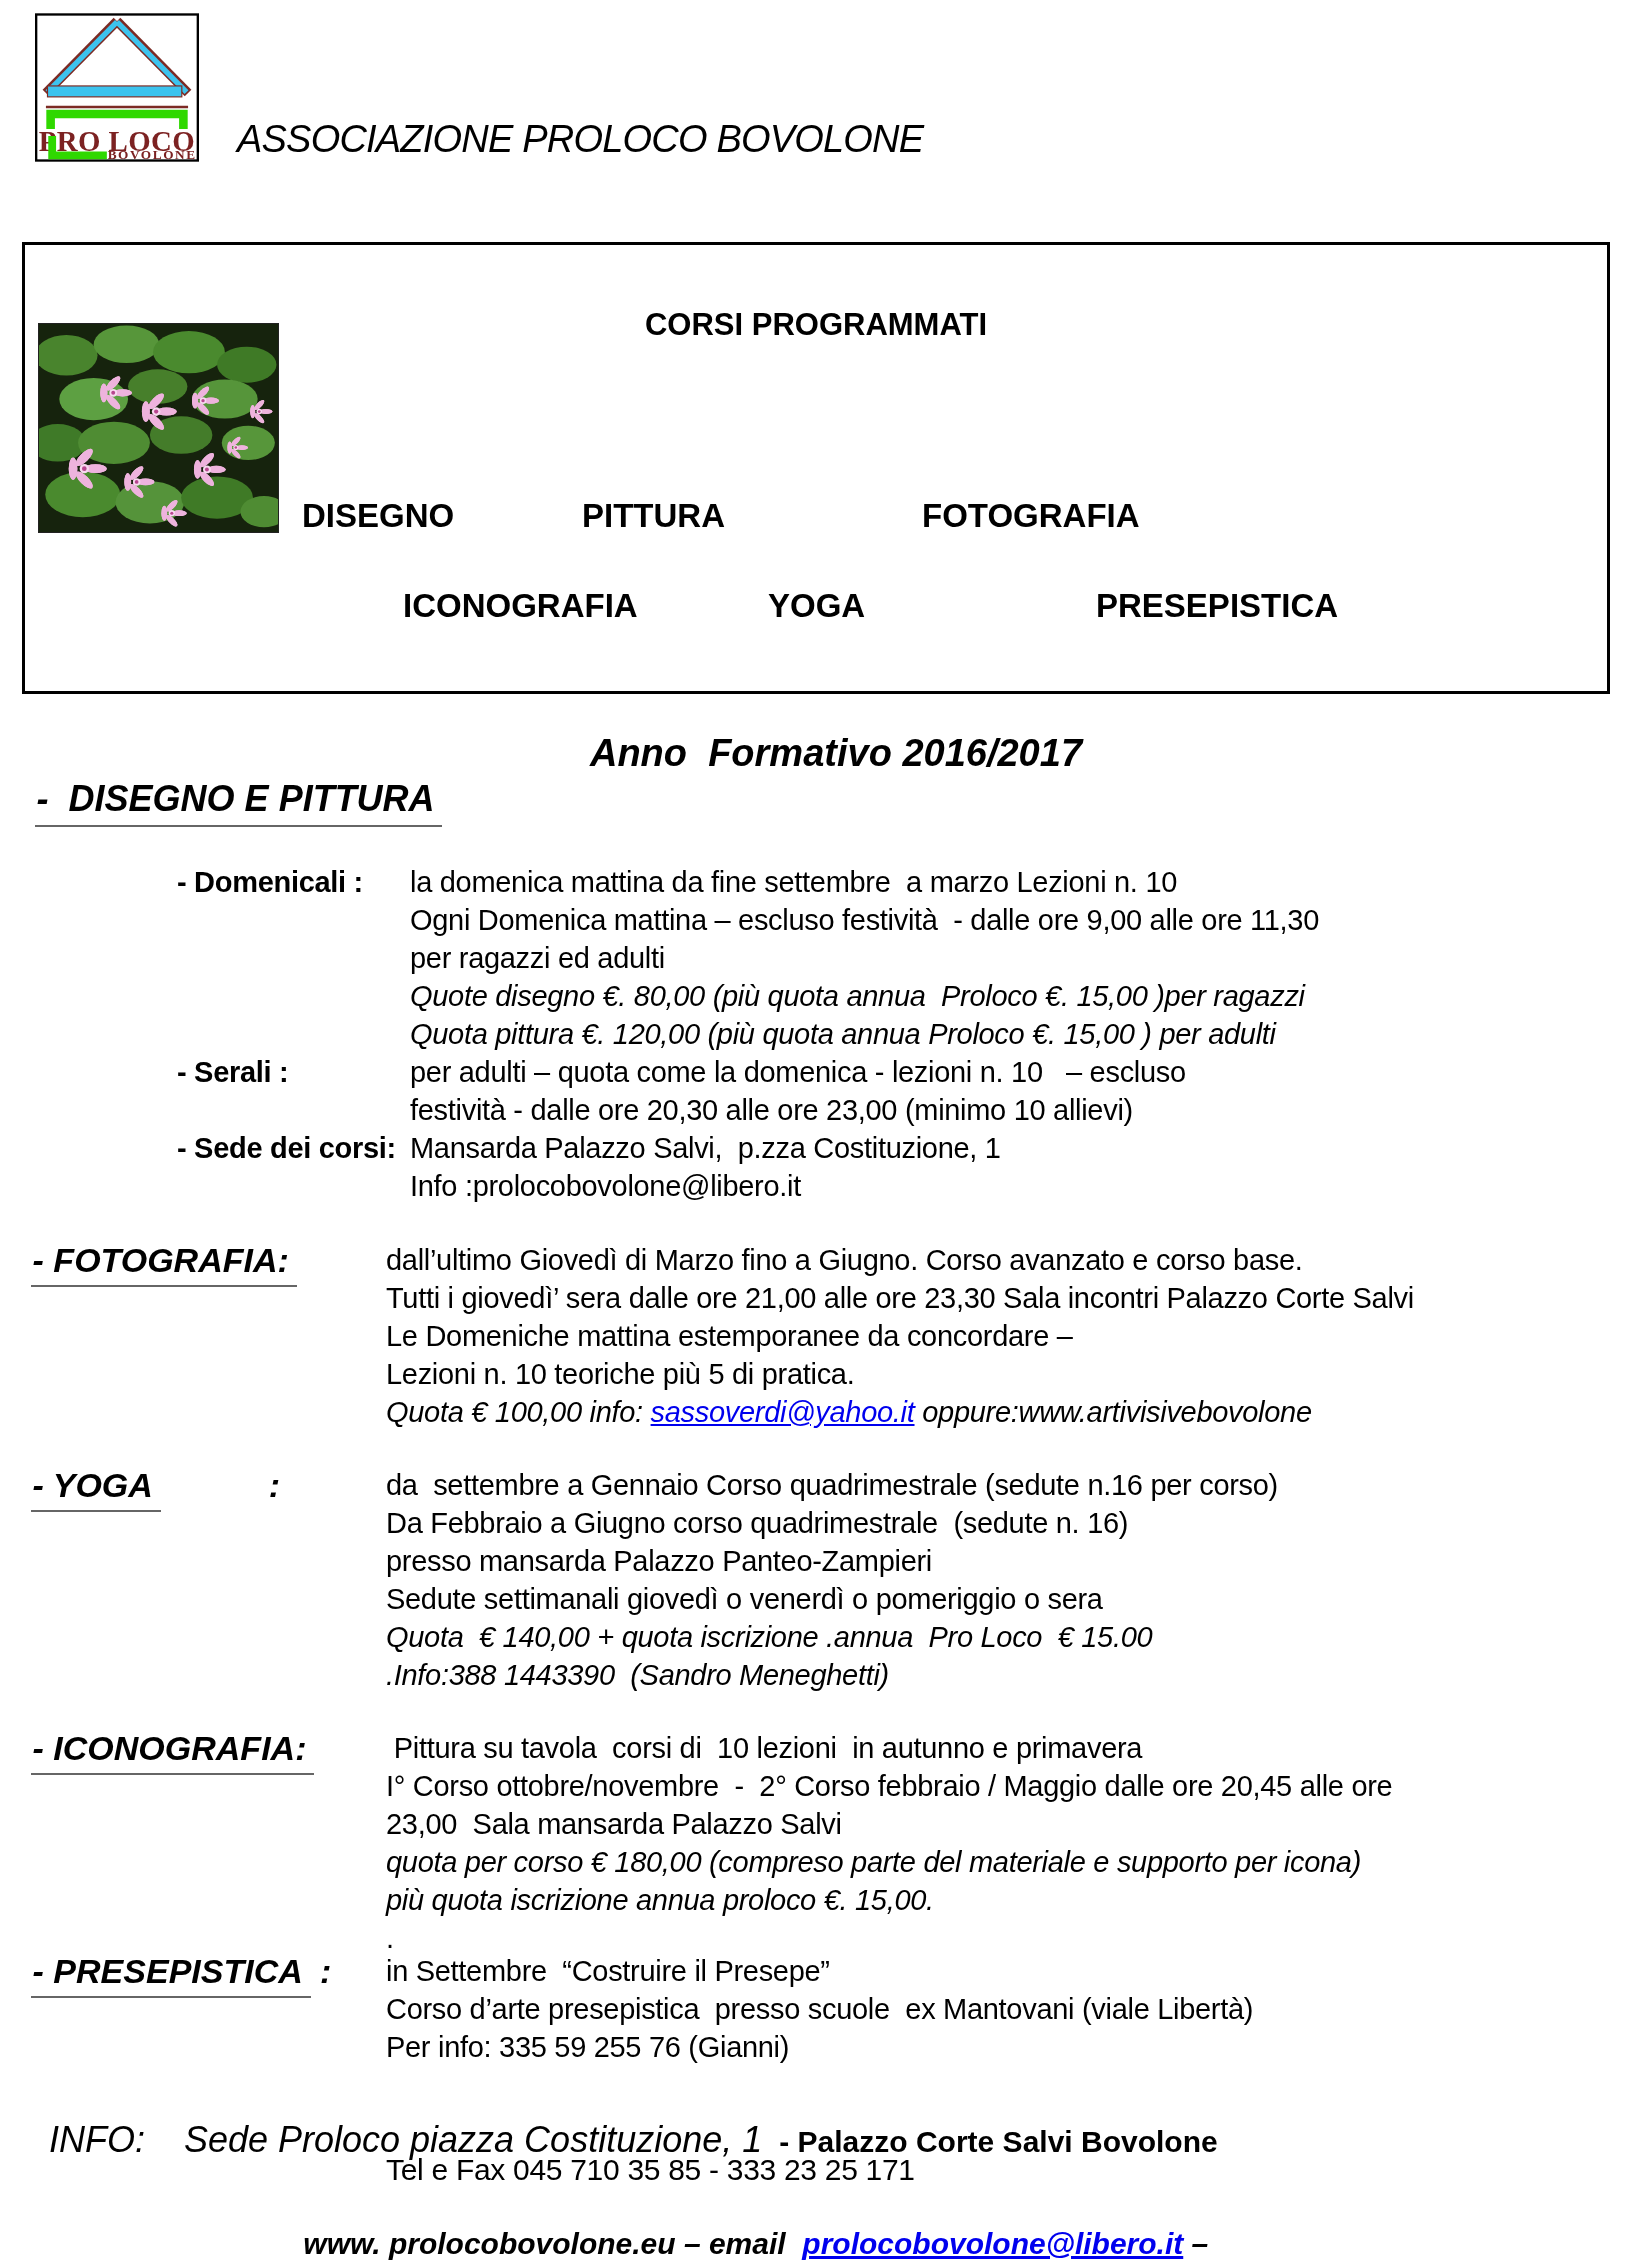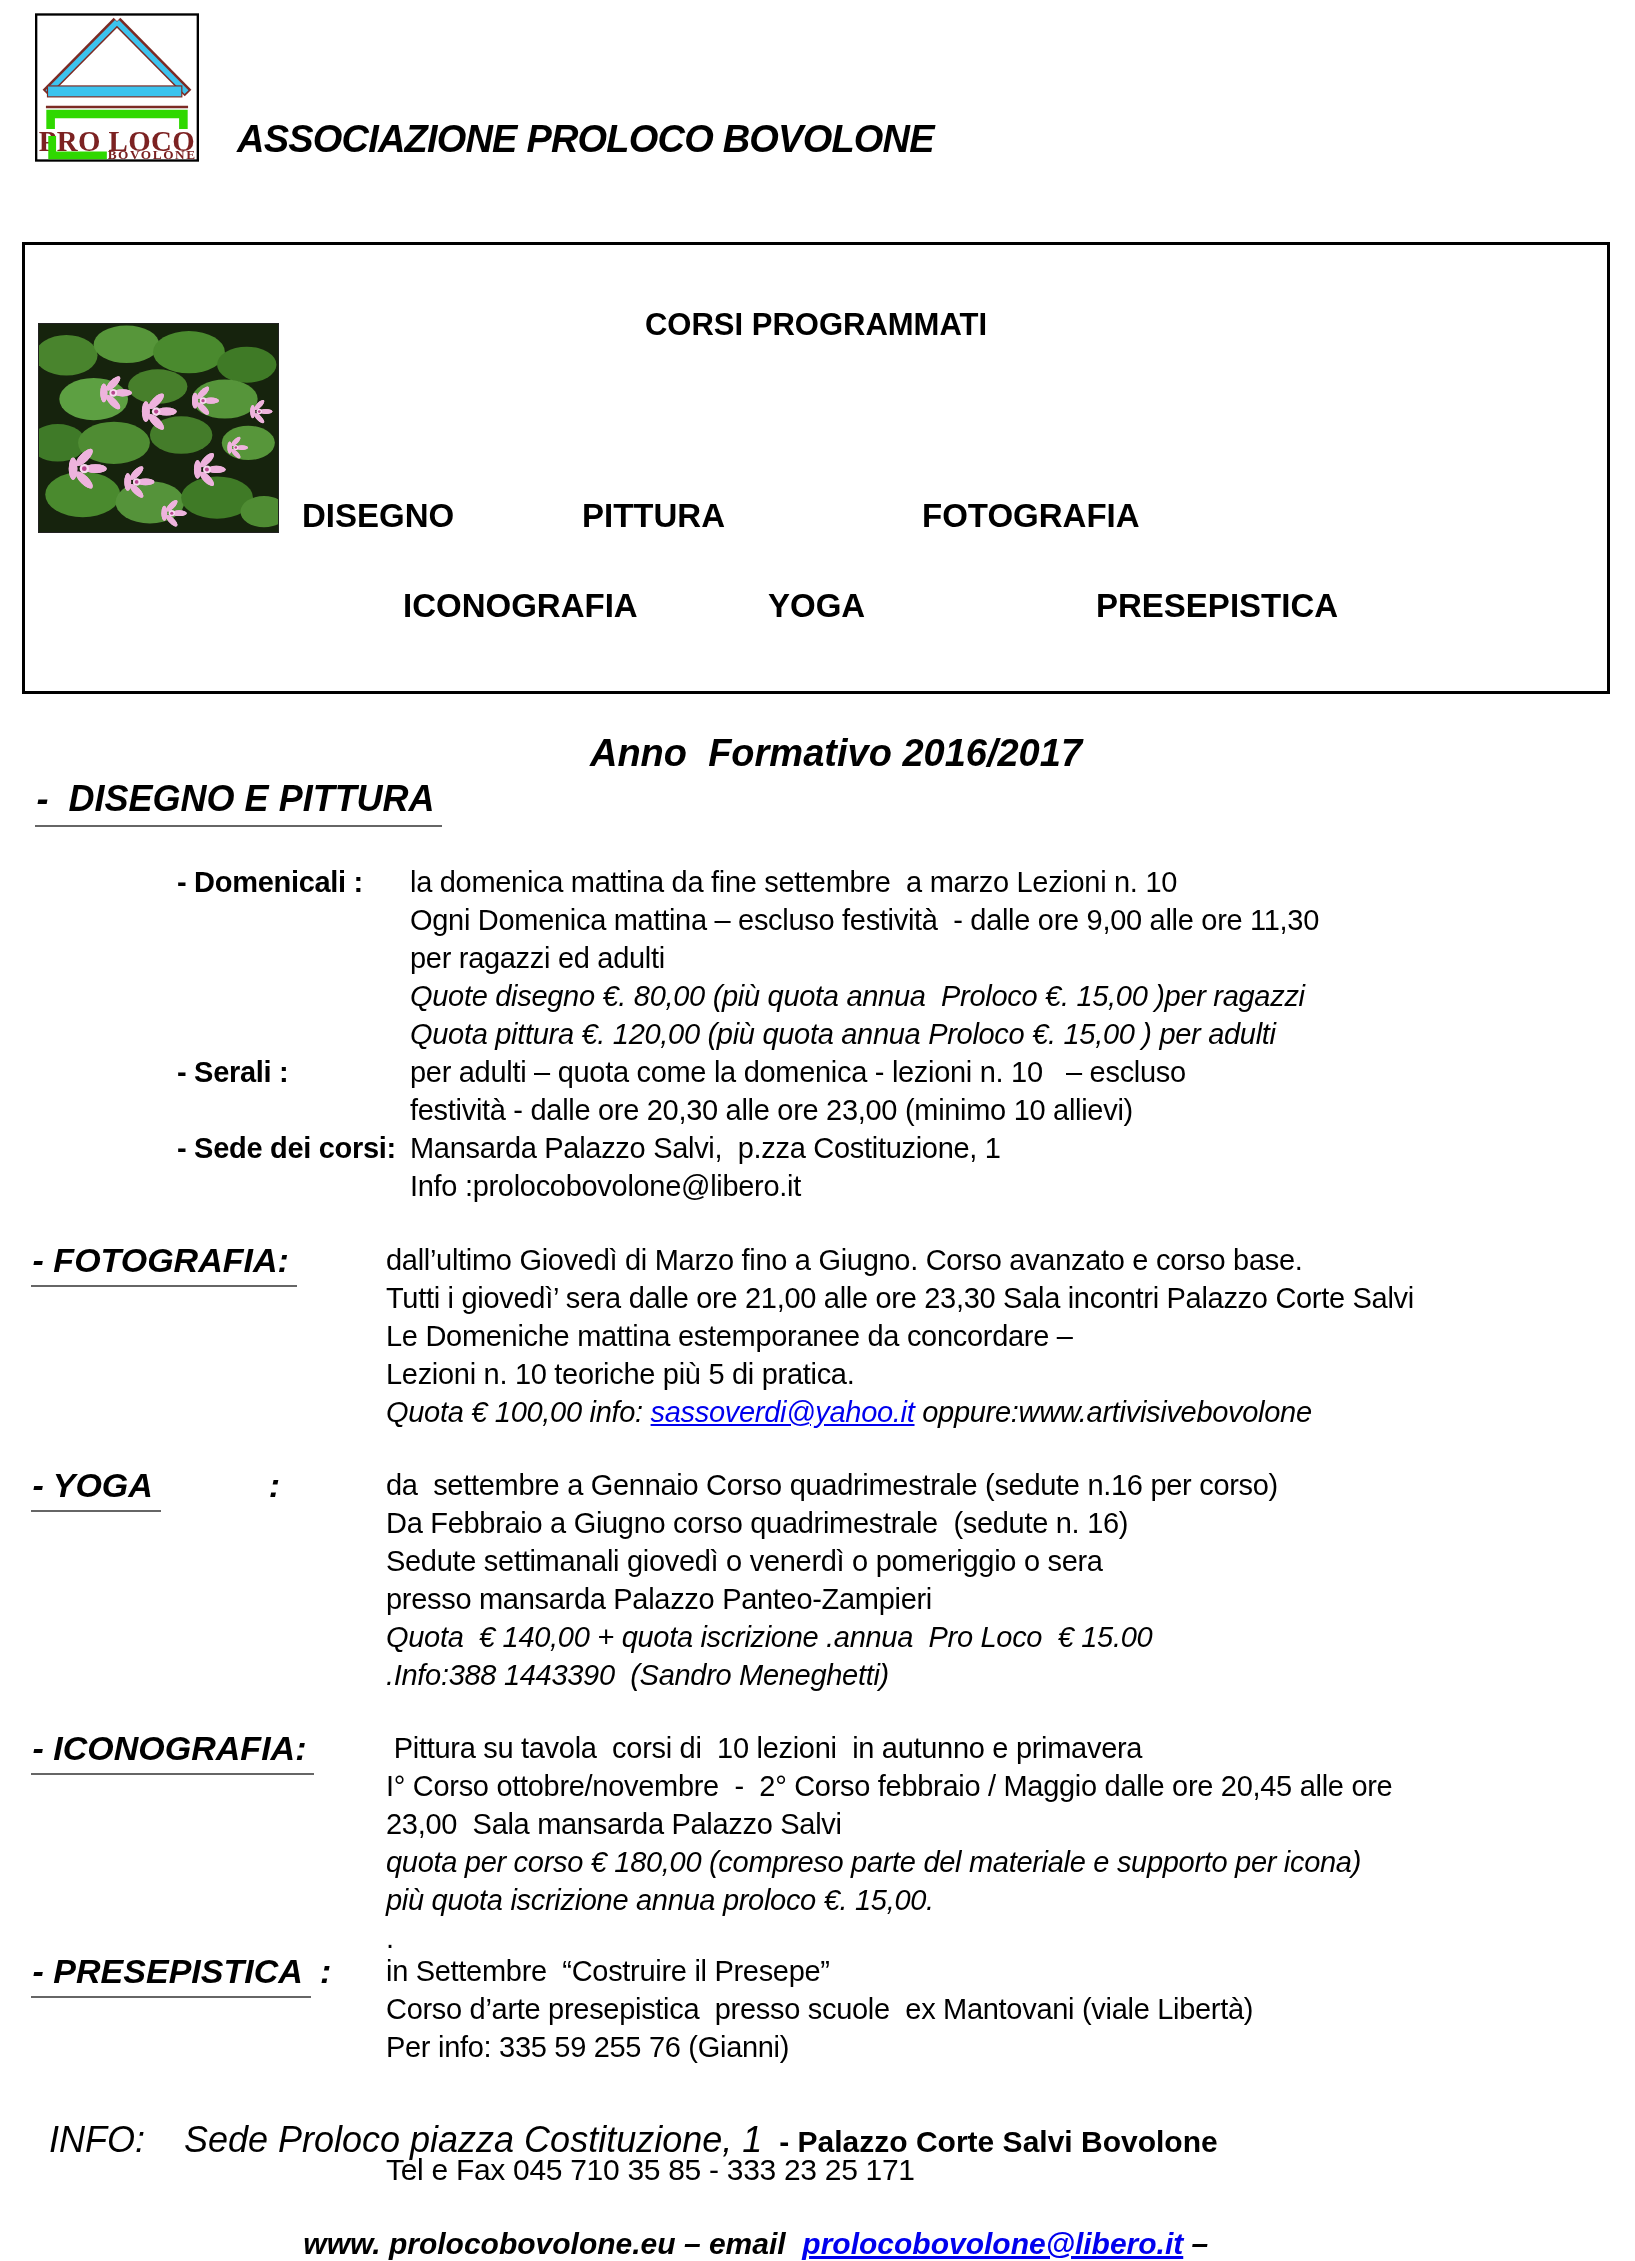--- a/index.html
+++ b/index.html
@@ -4,21 +4,21 @@
 <style>
   html,body{margin:0;padding:0;background:#ffffff;}
   .page{
     position:relative;width:1636px;height:2261px;background:#fff;
     font-family:"Liberation Sans","DejaVu Sans",sans-serif;color:#000;overflow:hidden;
   }
   
   .logo{position:absolute;left:35px;top:12.5px;width:164px;height:149px;}
   .main-title{
     position:absolute;left:237px;top:117px;margin:0;
-    font-style:italic;font-weight:700;font-size:38px;line-height:44px;letter-spacing:-0.8px;white-space:pre;
+    font-style:italic;font-weight:400;font-size:38px;line-height:44px;letter-spacing:-0.8px;white-space:pre;
   }
   
   .courses-box{position:absolute;left:22px;top:242px;width:1582px;height:446px;border:3.1px solid #000;}
   .box-title{position:absolute;left:0;right:0;top:61px;text-align:center;font-weight:700;font-size:31px;line-height:38px;white-space:pre;}
   .lily{position:absolute;left:12.5px;top:78px;width:239px;height:208px;border:0.8px solid #222;}
   .course{position:absolute;font-weight:700;font-size:33px;line-height:38px;white-space:pre;}
   .c-r1{top:252px;} .c-r2{top:342px;}
   
   .year{position:absolute;left:0;right:0;top:731px;text-align:center;
     font-style:italic;font-weight:700;font-size:38px;line-height:44px;white-space:pre;padding-left:36px;}
@@ -155,22 +155,22 @@
       <div class="line">Lezioni n. 10 teoriche più 5 di pratica.</div>
       <div class="line it"><span>Quota € 100,00 info: </span><a class="link">sassoverdi@yahoo.it</a><span> oppure:www.artivisivebovolone</span></div>
     </div>
   </div>
 
   <div class="sec" style="top:1466px">
     <h2 class="sec-heading"><span class="h-underline">- YOGA</span><span class="h-colon yoga-colon">:</span></h2>
     <div class="lines">
       <div class="line">da  settembre a Gennaio Corso quadrimestrale (sedute n.16 per corso)</div>
       <div class="line">Da Febbraio a Giugno corso quadrimestrale  (sedute n. 16)</div>
+      <div class="line">presso mansarda Palazzo Panteo-Zampieri</div>
       <div class="line">Sedute settimanali giovedì o venerdì o pomeriggio o sera</div>
-      <div class="line">presso mansarda Palazzo Panteo-Zampieri</div>
       <div class="line it">Quota  € 140,00 + quota iscrizione .annua  Pro Loco  € 15.00</div>
       <div class="line it">.Info:388 1443390  (Sandro Meneghetti)</div>
     </div>
   </div>
 
   <div class="sec" style="top:1729px">
     <h2 class="sec-heading"><span class="h-underline">- ICONOGRAFIA:</span></h2>
     <div class="lines">
       <div class="line"> Pittura su tavola  corsi di  10 lezioni  in autunno e primavera</div>
       <div class="line">I° Corso ottobre/novembre  -  2° Corso febbraio / Maggio dalle ore 20,45 alle ore</div>

